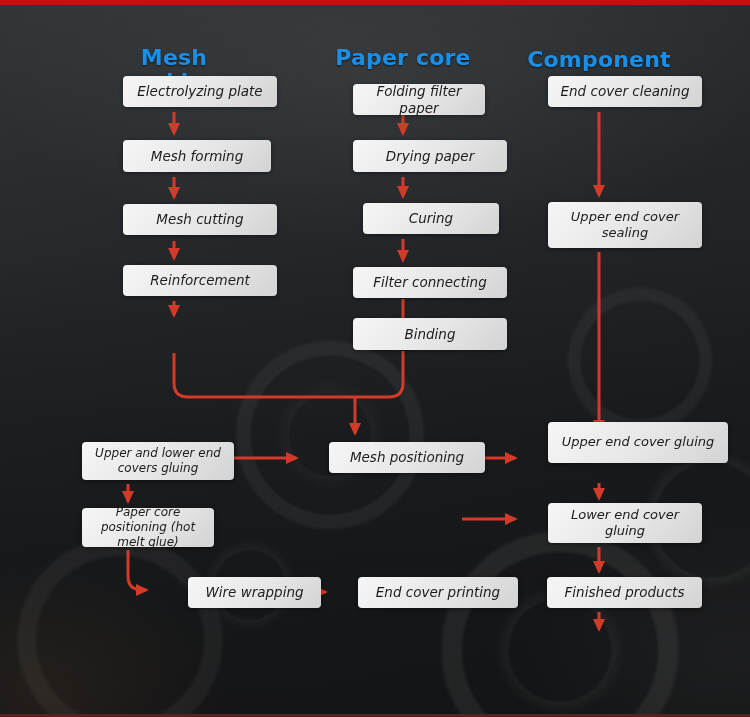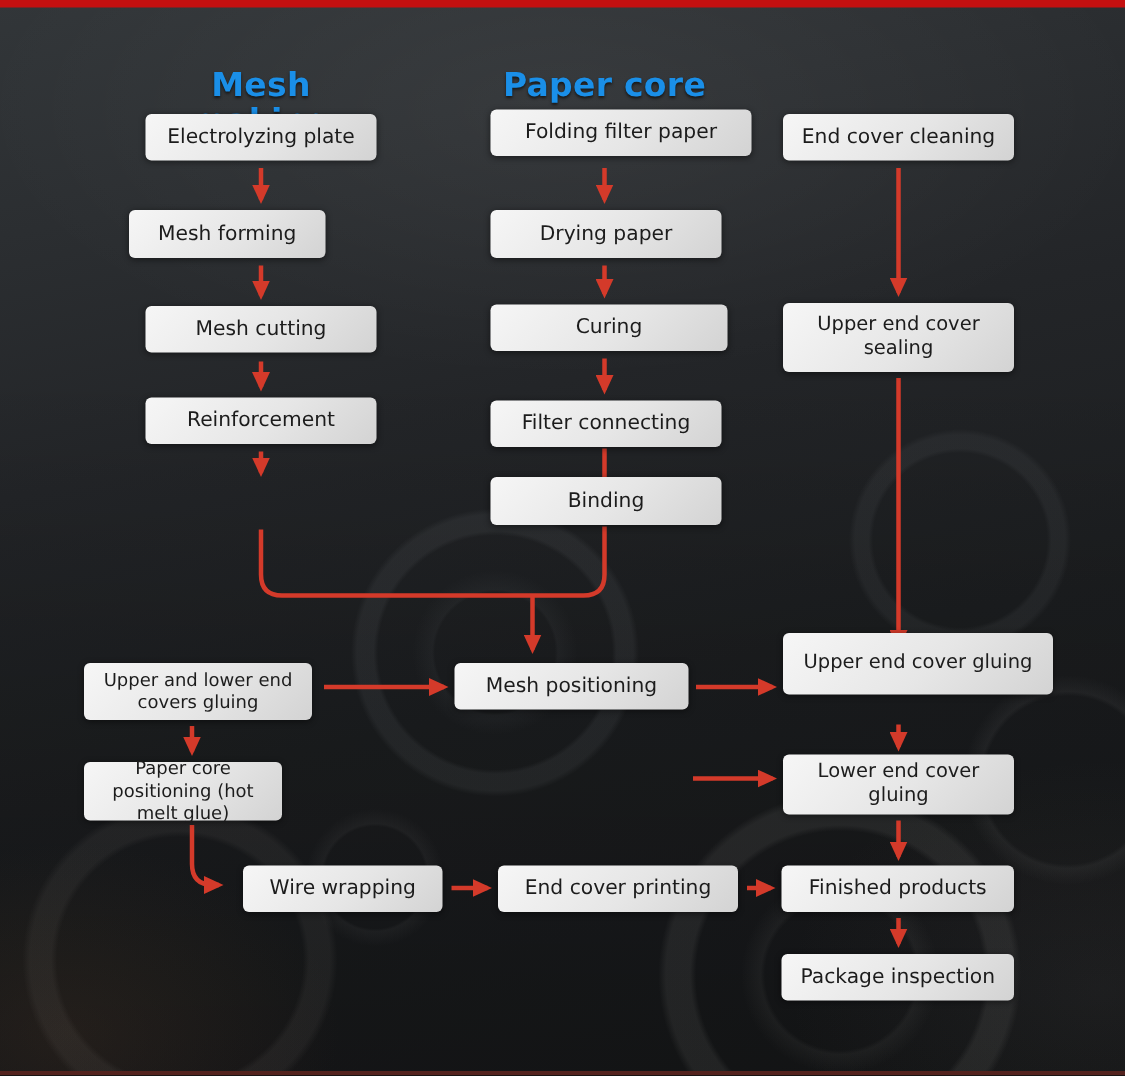--- a/index.html
+++ b/index.html
@@ -38,22 +38,23 @@
   .col-header{
     position:absolute;height:24px;line-height:24px;text-align:center;
     font-size:22px;font-weight:bold;color:var(--header-text);
     text-shadow:0 1px 2px rgba(0,0,0,0.6);letter-spacing:0.2px;
   }
   .node{
     position:absolute;box-sizing:border-box;padding:2px 6px;
     display:flex;align-items:center;justify-content:center;text-align:center;
     background:linear-gradient(135deg,#f6f6f6 0%,#e6e6e6 55%,#d3d3d3 100%);
     border-radius:4px;color:var(--box-text);
-    font-size:13.5px;line-height:1.25;
+    font-style:italic;font-size:13.5px;line-height:1.25;
     box-shadow:0 1px 4px rgba(0,0,0,0.45);
+    margin-left:26px;
   }
   .node.sm{font-size:12px;padding:2px 4px;}
   .node.md{font-size:13px;}
   svg.arrows{position:absolute;inset:0;pointer-events:none;}
   svg.arrows path{stroke:var(--arrow);stroke-width:3;fill:none;}
   svg.arrows marker path{fill:var(--arrow);stroke:none;}
 </style>
 </head>
 <body>
 
@@ -90,40 +91,40 @@
     <path d="M301 592 H325" marker-end="url(#ah)"></path>
     <path d="M498 592 H514" marker-end="url(#ah)"></path>
     <path d="M462 519 H515" marker-end="url(#ah)"></path>
     <path d="M599 483 V498" marker-end="url(#ah)"></path>
     <path d="M599 547 V571" marker-end="url(#ah)"></path>
     <path d="M599 612 V629" marker-end="url(#ah)"></path>
   </svg>
 
   <div class="col-header" style="left:94px;top:46px;width:160px">Mesh making</div>
   <div class="col-header" style="left:323px;top:46px;width:160px">Paper core</div>
+  <div class="col-header" style="left:519px;top:48px;width:160px">Component</div>
 
   <div class="node" style="left:97px;top:76px;width:154px;height:31px">Electrolyzing plate</div>
-  <div class="node" style="left:86px;top:140px;width:131px;height:32px">Mesh forming</div>
+  <div class="node" style="left:97px;top:140px;width:148px;height:32px">Mesh forming</div>
   <div class="node" style="left:97px;top:204px;width:154px;height:31px">Mesh cutting</div>
   <div class="node" style="left:97px;top:265px;width:154px;height:31px">Reinforcement</div>
 
-  <div class="node" style="left:327px;top:73px;width:174px;height:31px">Folding filter paper</div>
+  <div class="node" style="left:327px;top:84px;width:132px;height:31px">Folding filter paper</div>
   <div class="node" style="left:327px;top:140px;width:154px;height:32px">Drying paper</div>
-  <div class="node" style="left:327px;top:203px;width:158px;height:31px">Curing</div>
+  <div class="node" style="left:337px;top:203px;width:136px;height:31px">Curing</div>
   <div class="node" style="left:327px;top:267px;width:154px;height:31px">Filter connecting</div>
   <div class="node" style="left:327px;top:318px;width:154px;height:32px">Binding</div>
 
   <div class="node" style="left:522px;top:76px;width:154px;height:31px">End cover cleaning</div>
   <div class="node md" style="left:522px;top:202px;width:154px;height:46px">Upper end cover sealing</div>
 
   <div class="node sm" style="left:56px;top:442px;width:152px;height:38px">Upper and lower end covers gluing</div>
   <div class="node" style="left:303px;top:442px;width:156px;height:31px">Mesh positioning</div>
   <div class="node md" style="left:522px;top:422px;width:180px;height:41px">Upper end cover gluing</div>
   <div class="node sm" style="left:56px;top:508px;width:132px;height:39px">Paper core positioning (hot melt glue)</div>
   <div class="node md" style="left:522px;top:503px;width:154px;height:40px">Lower end cover gluing</div>
   <div class="node" style="left:162px;top:577px;width:133px;height:31px">Wire wrapping</div>
   <div class="node" style="left:332px;top:577px;width:160px;height:31px">End cover printing</div>
   <div class="node" style="left:521px;top:577px;width:155px;height:31px">Finished products</div>
-  <div class="node" style="left:521px;top:636px;width:155px;height:31px">Package inspection</div>
 
   <div class="bar-top"></div>
   <div class="bar-bottom"></div>
 </div>
 
 </body></html>

